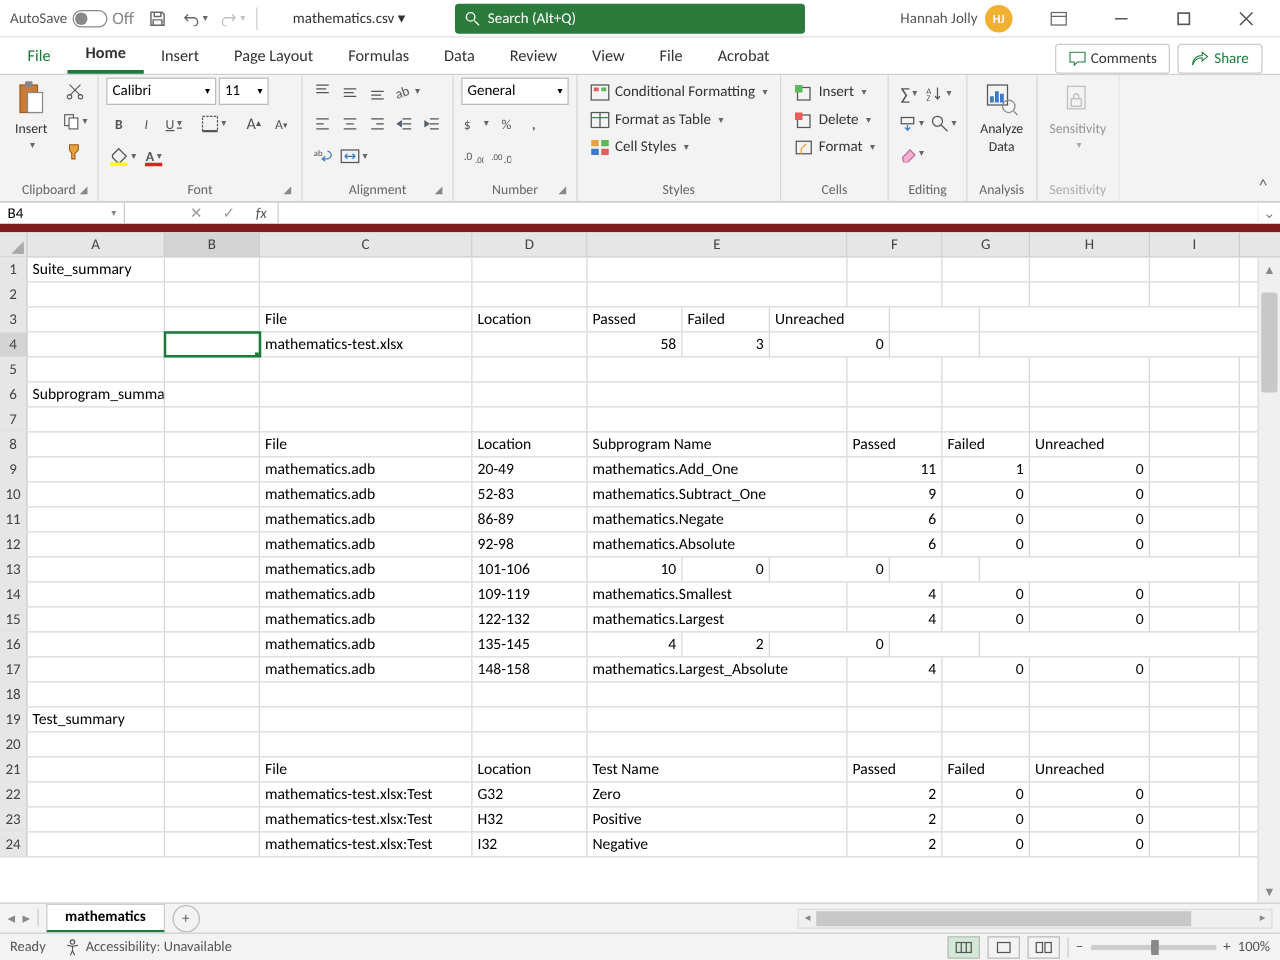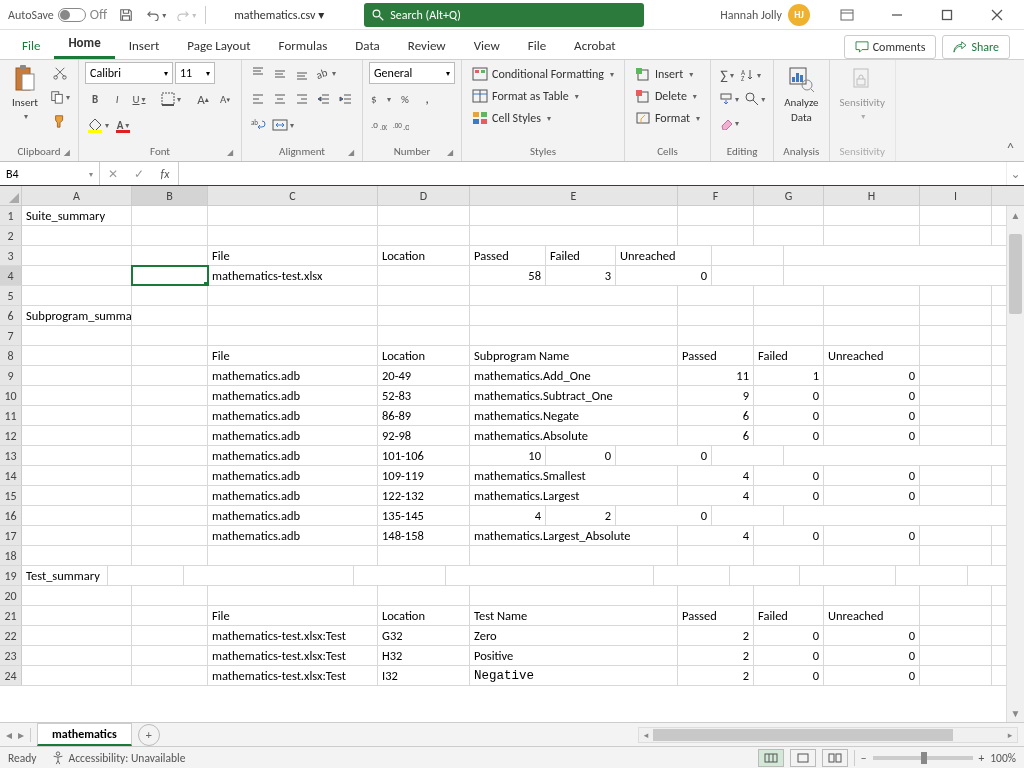--- a/index.html
+++ b/index.html
@@ -43,21 +43,21 @@
 .row { display: flex; gap: 2px; align-items: center; }
 .smbtn { min-width: 20px; height: 22px; display: flex; align-items: center; justify-content: center; cursor: pointer; color: #555; padding: 0 2px; }
 .fontsel { width: 88px; height: 22px; border: 1px solid #bbb; background: #fff; font-size: 12px; padding: 0 4px; display: flex; align-items: center; justify-content: space-between; }
 .sizesel { width: 40px; height: 22px; border: 1px solid #bbb; background: #fff; font-size: 12px; padding: 0 4px; display: flex; align-items: center; justify-content: space-between; }
 .numsel { width: 86px; height: 22px; border: 1px solid #bbb; background: #fff; font-size: 12px; padding: 0 4px; display: flex; align-items: center; justify-content: space-between; }
 .dd::after { content: "▾"; font-size: 8px; color: #666; margin-left: 2px; }
 .lbl-btn { height: 20px; display: flex; align-items: center; gap: 4px; font-size: 12px; color: #333; cursor: pointer; padding: 0 4px; white-space: nowrap; }
 .ribbon-collapse { position: absolute; right: 10px; bottom: 4px; color: #666; cursor: pointer; font-size: 14px; }
 
 
-.fbar { height: 24px; border-bottom: 1px solid #7f1d1d; display: flex; align-items: stretch; background: #fff; font-size: 12px; }
+.fbar { height: 24px; border-bottom: 7px solid #7f1d1d; display: flex; align-items: stretch; background: #fff; font-size: 12px; gap: 44px; }
 .namebox { width: 100px; border-right: 1px solid #ccc; display: flex; align-items: center; padding: 0 6px; justify-content: space-between; }
 .fx-btns { display: flex; align-items: center; border-right: 1px solid #ccc; }
 .fx-btn { width: 26px; display: flex; align-items: center; justify-content: center; color: #999; }
 .fx-label { width: 26px; display: flex; align-items: center; justify-content: center; color: #555; font-style: italic; }
 .fbar-input { flex: 1; padding: 0 6px; display: flex; align-items: center; }
 .fbar-expand { width: 18px; display: flex; align-items: center; justify-content: center; color: #888; border-left: 1px solid #eee; }
 
 
 .gridwrap { flex: 1; display: flex; flex-direction: column; background: #fff; overflow: hidden; }
 .colhdr-row { height: 20px; display: flex; background: #e6e6e6; border-bottom: 1px solid #ccc; font-size: 12px; }
@@ -798,21 +798,21 @@
           <div class="cell" style="width: 170px;"></div>
           <div class="cell" style="width: 92px;"></div>
           <div class="cell" style="width: 208px;"></div>
           <div class="cell" style="width: 76px;"></div>
           <div class="cell" style="width: 70px;"></div>
           <div class="cell" style="width: 96px;"></div>
           <div class="cell" style="width: 72px;"></div>
         </div>
         <div class="gridrow">
           <div class="rowhdr">19</div>
-          <div class="cell" style="width: 86px;">Test_summary</div>
+          <div class="cell" style="width: 110px;">Test_summary</div>
           <div class="cell" style="width: 76px;"></div>
           <div class="cell" style="width: 170px;"></div>
           <div class="cell" style="width: 92px;"></div>
           <div class="cell" style="width: 208px;"></div>
           <div class="cell" style="width: 76px;"></div>
           <div class="cell" style="width: 70px;"></div>
           <div class="cell" style="width: 96px;"></div>
           <div class="cell" style="width: 72px;"></div>
         </div>
         <div class="gridrow">
@@ -862,21 +862,21 @@
           <div class="cell num" style="width: 70px;">0</div>
           <div class="cell num" style="width: 96px;">0</div>
           <div class="cell" style="width: 72px;"></div>
         </div>
         <div class="gridrow">
           <div class="rowhdr">24</div>
           <div class="cell" style="width: 110px;"></div>
           <div class="cell" style="width: 76px;"></div>
           <div class="cell" style="width: 170px;">mathematics-test.xlsx:Test</div>
           <div class="cell" style="width: 92px;">I32</div>
-          <div class="cell" style="width: 208px; font-family: Liberation Mono, monospace;">Negative</div>
+          <div class="cell" style="width: 208px;">Negative</div>
           <div class="cell num" style="width: 76px;">2</div>
           <div class="cell num" style="width: 70px;">0</div>
           <div class="cell num" style="width: 96px;">0</div>
           <div class="cell" style="width: 72px;"></div>
         </div>
       </div>
     <div class="scrollbar-v">
       <div class="arr up">▲</div>
       <div class="thumb"></div>
       <div class="arr down">▼</div>

